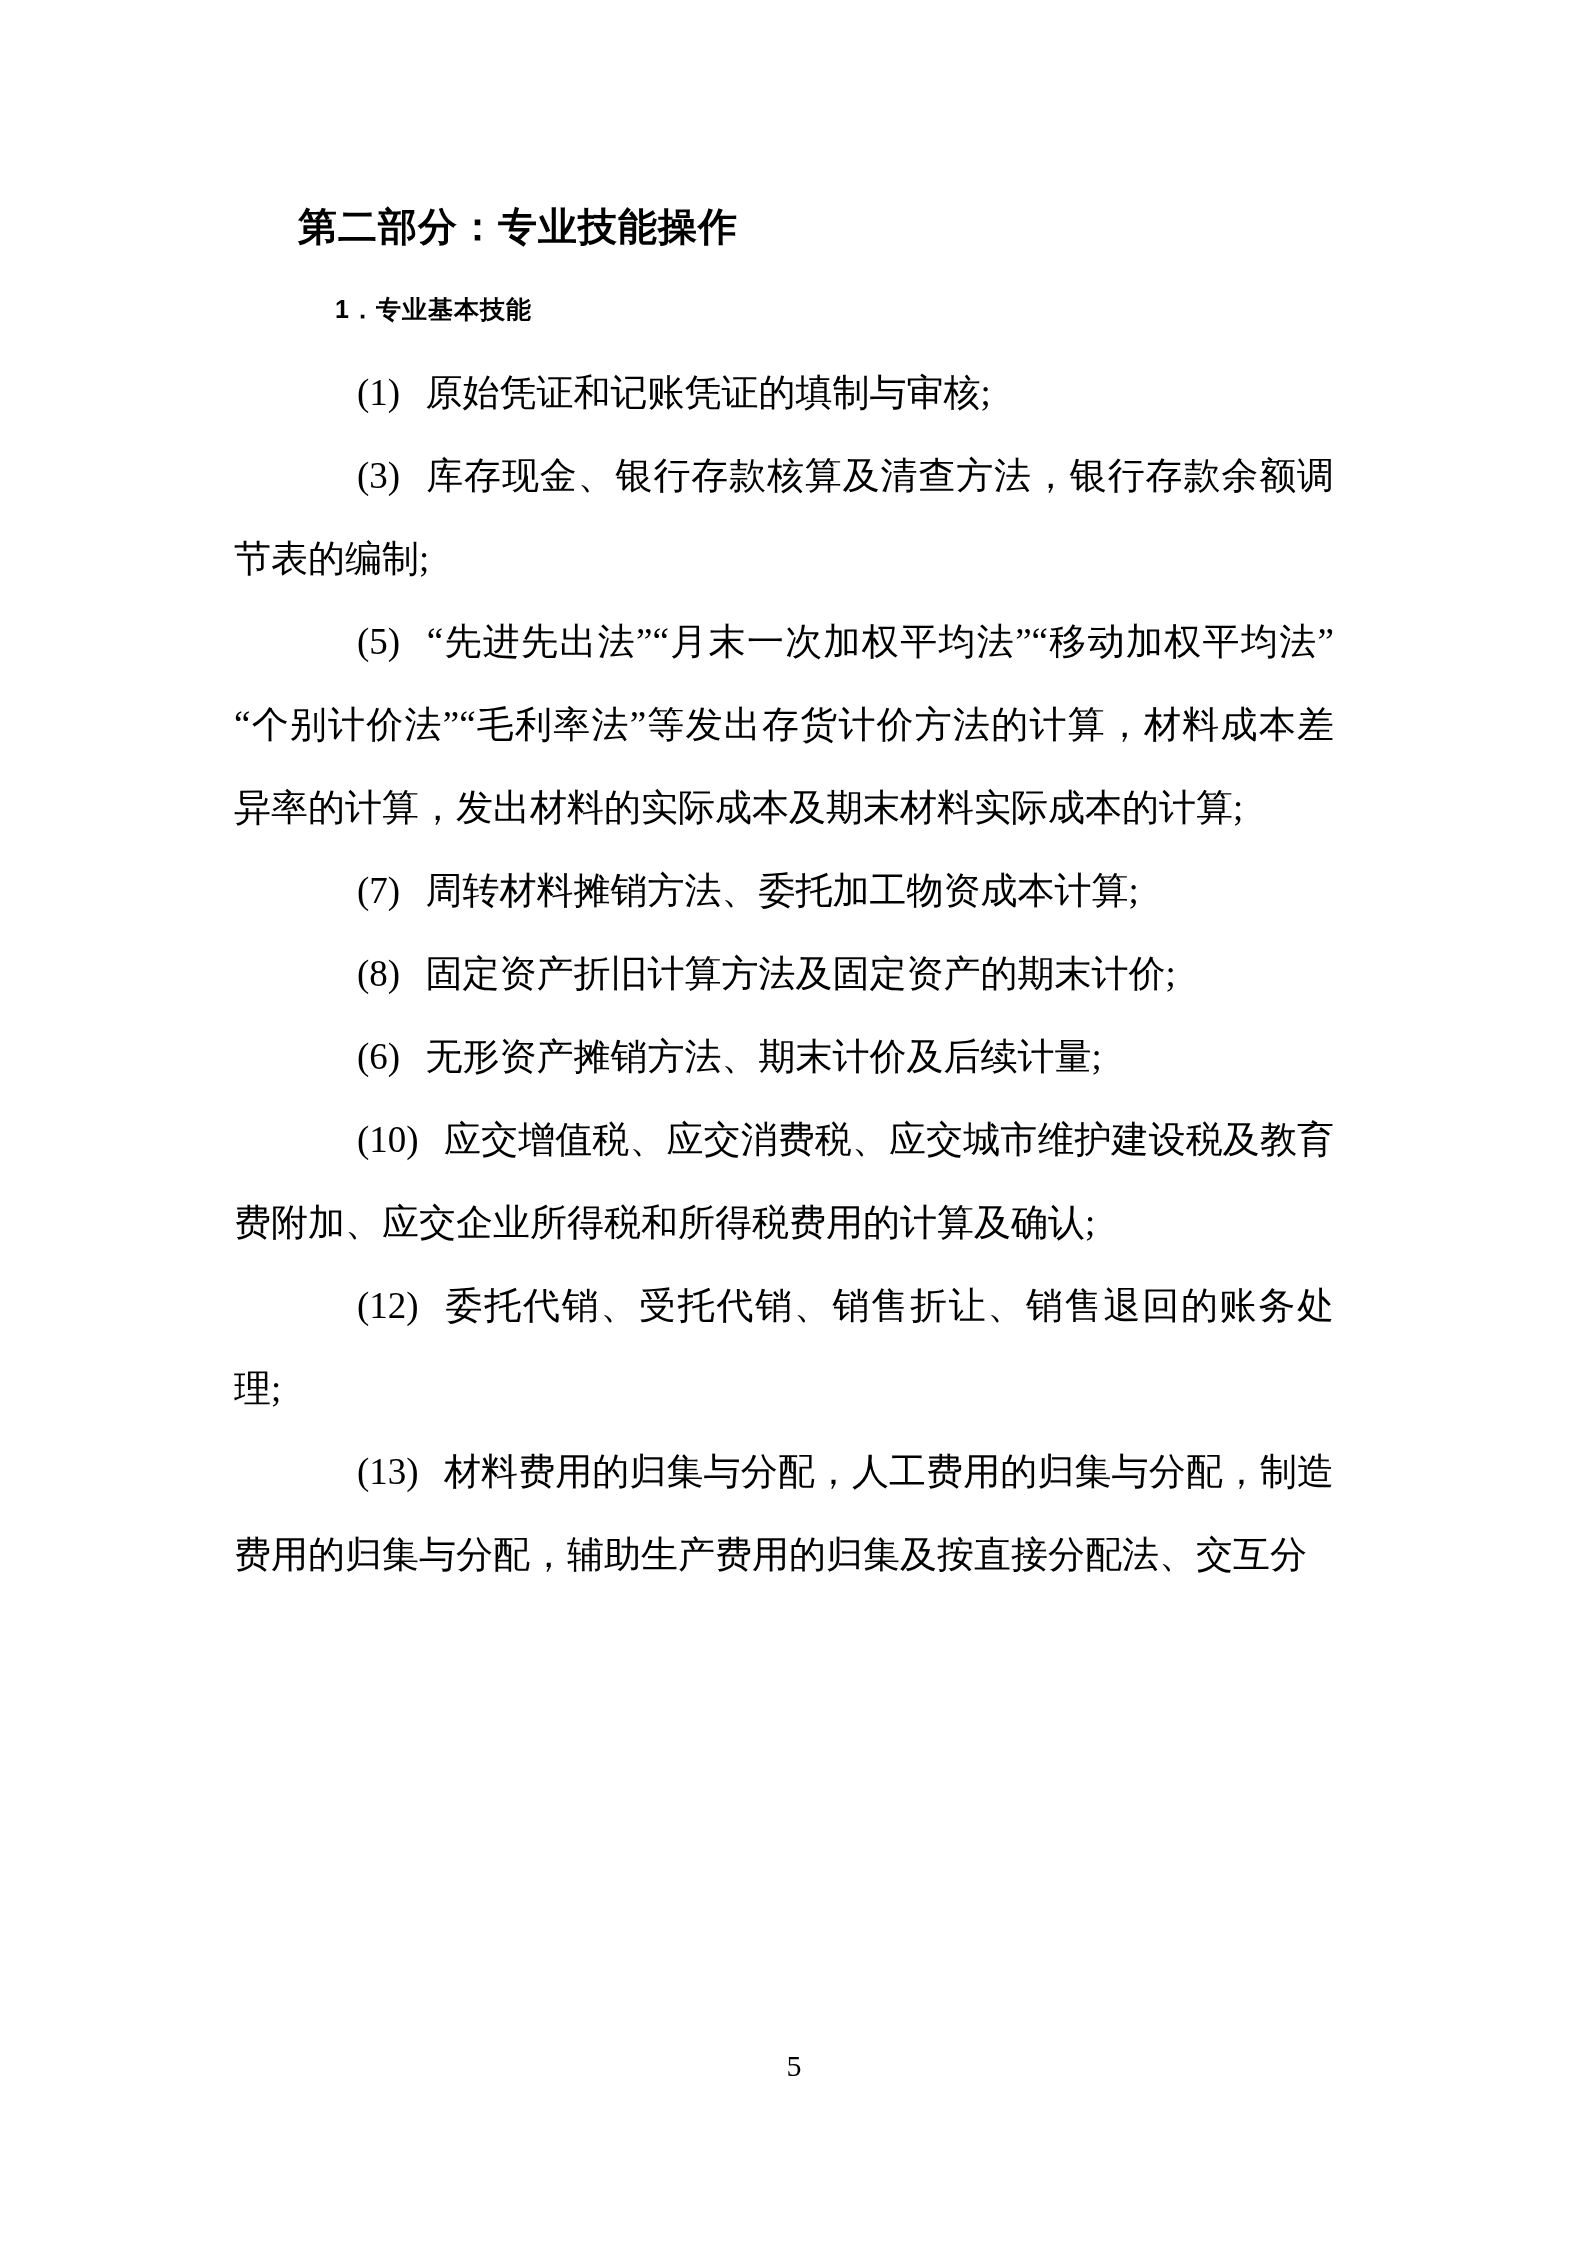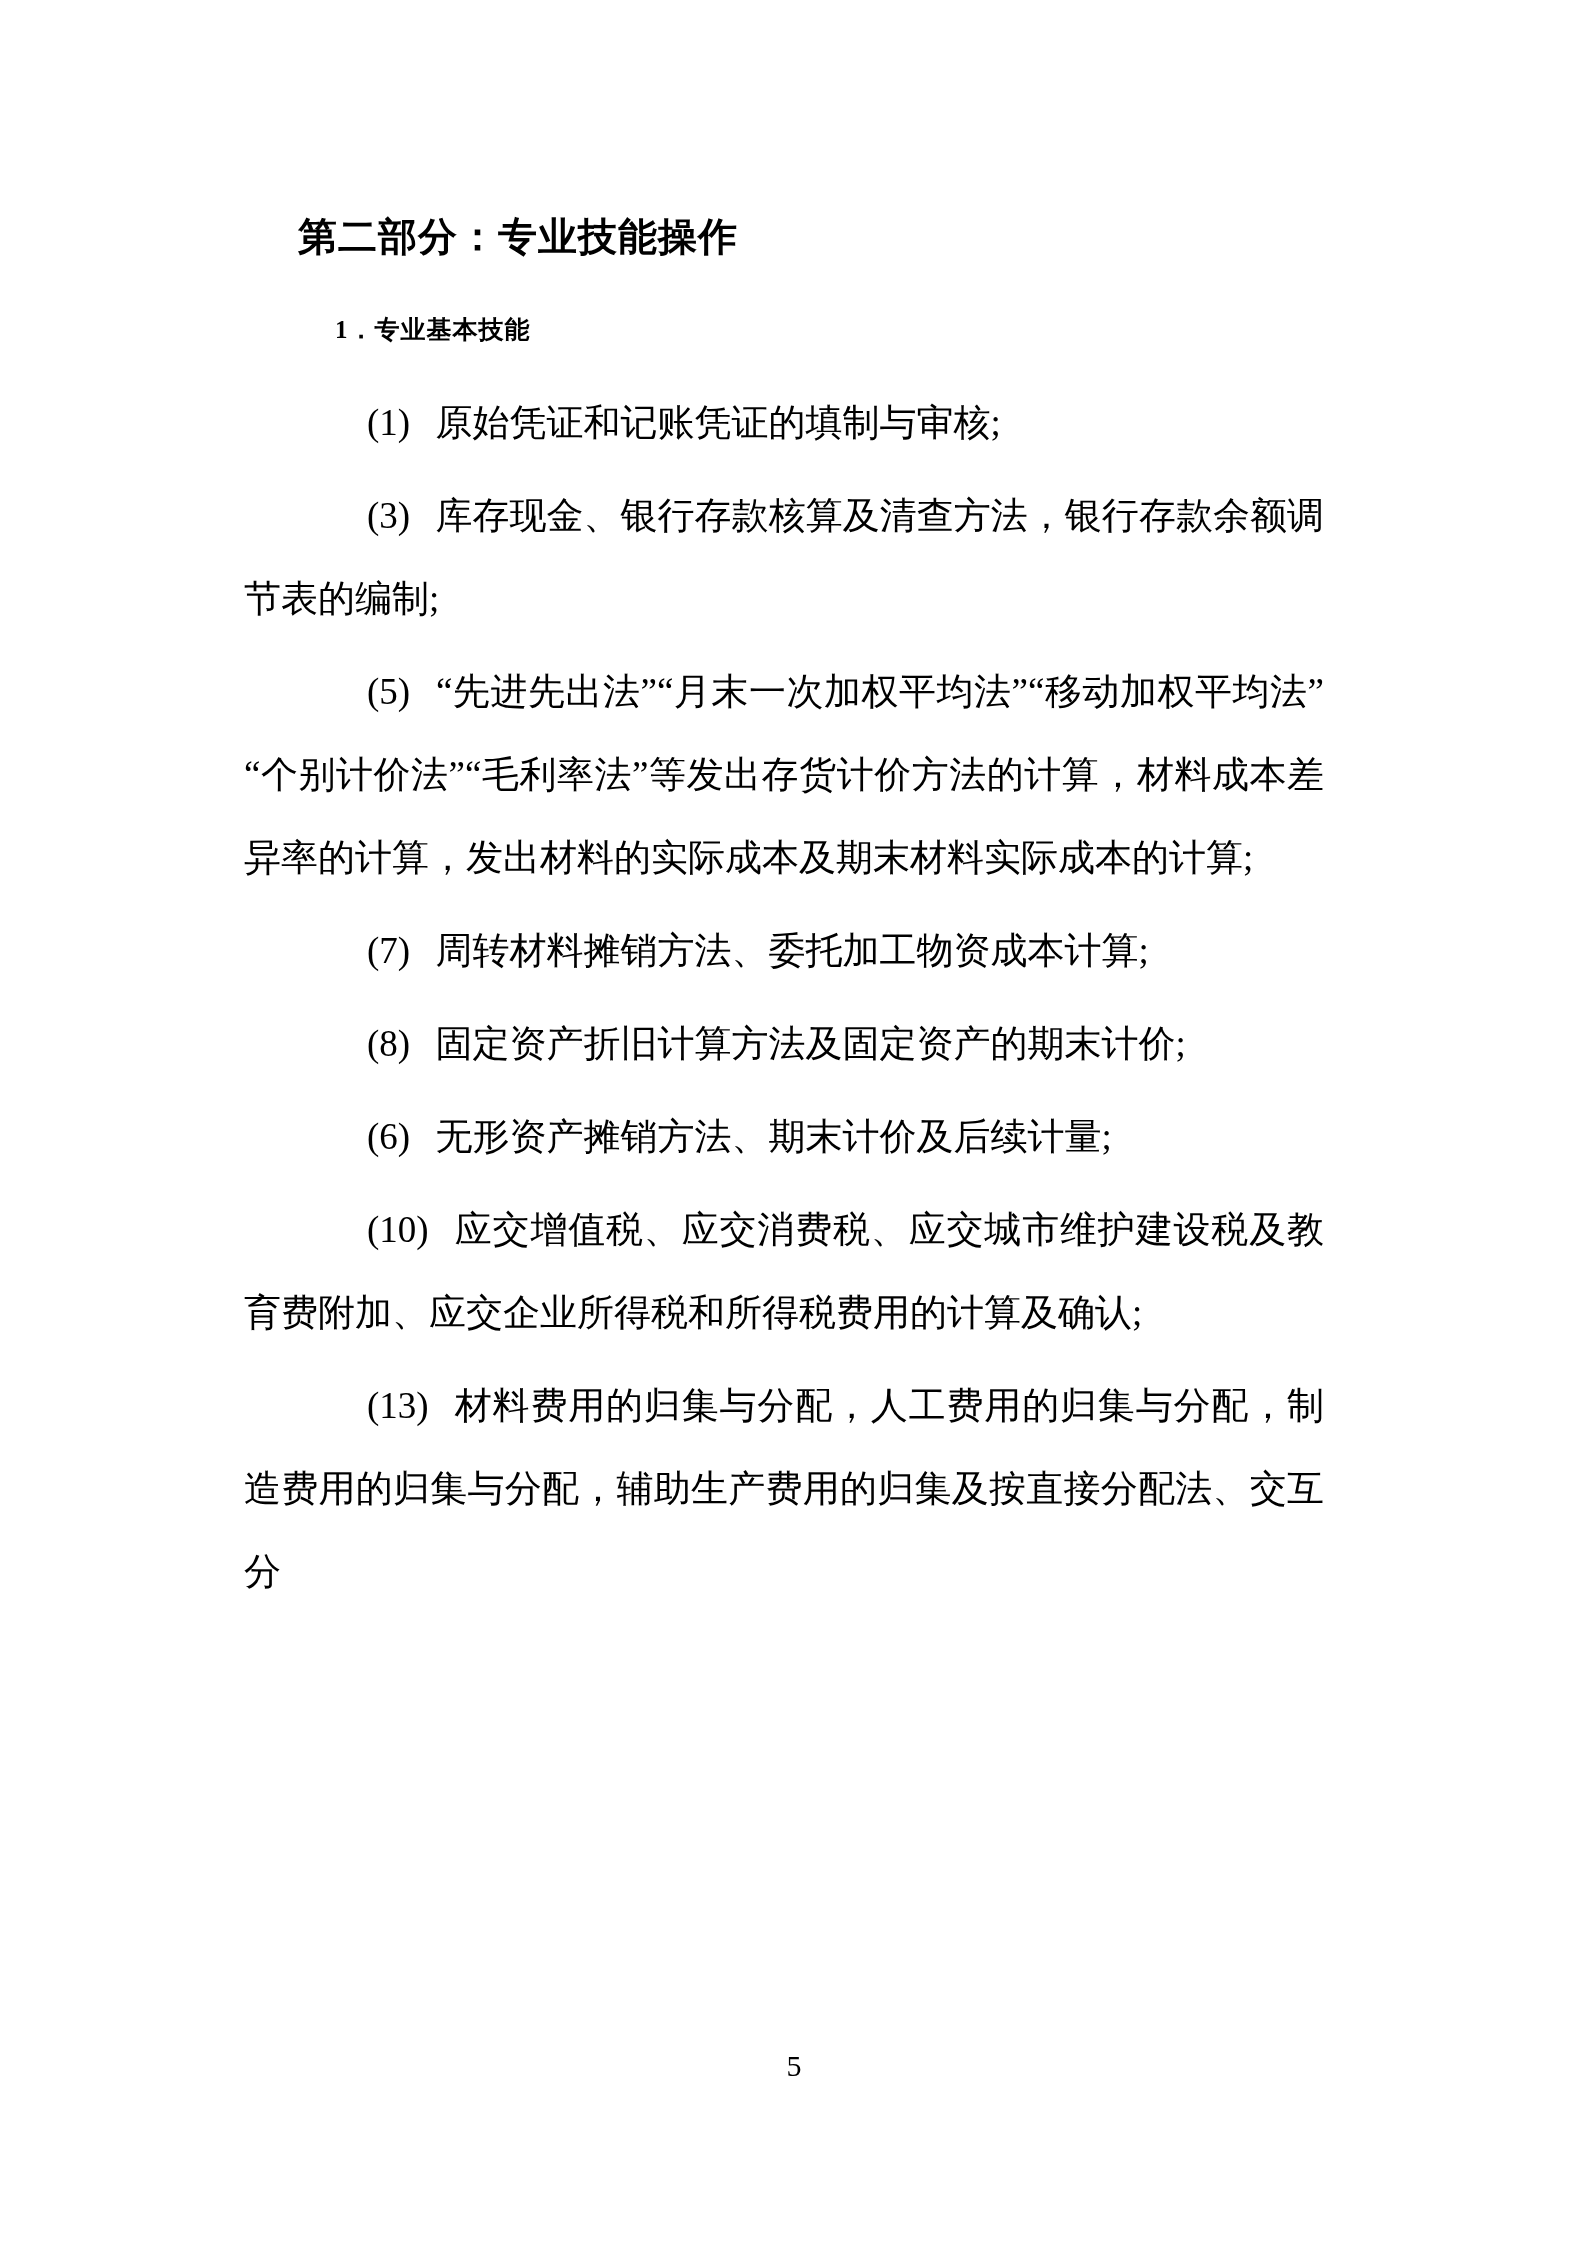--- a/index.html
+++ b/index.html
@@ -20,23 +20,22 @@
     position: absolute;
     left: 234px;
     top: 185px;
     width: 1100px;
     font-family: "Liberation Serif", "DejaVu Serif", serif;
     font-size: 37px;
     line-height: 83px;
     text-align: justify;
   }
   .content p {
-    margin: 10px;
+    margin: 0;
     padding: 0;
-    font-family: Liberation Serif, serif;
   }
   .section-title {
     font-family: "Liberation Sans", "DejaVu Sans", sans-serif;
     font-weight: bold;
     font-size: 39px;
     margin-left: 64px !important;
     text-align: left;
     letter-spacing: 1px;
   }
   .subsection-heading {
@@ -70,16 +69,17 @@
   <div class="content">
     <p class="section-title">第二部分：专业技能操作</p>
     <p class="subsection-heading">1．专业基本技能</p>
     <p class="item">(1) 原始凭证和记账凭证的填制与审核;</p>
     <p class="item">(3) 库存现金、银行存款核算及清查方法，银行存款余额调节表的编制;</p>
     <p class="item">(5) “先进先出法”“月末一次加权平均法”“移动加权平均法”“个别计价法”“毛利率法”等发出存货计价方法的计算，材料成本差异率的计算，发出材料的实际成本及期末材料实际成本的计算;</p>
     <p class="item">(7) 周转材料摊销方法、委托加工物资成本计算;</p>
     <p class="item">(8) 固定资产折旧计算方法及固定资产的期末计价;</p>
     <p class="item">(6) 无形资产摊销方法、期末计价及后续计量;</p>
     <p class="item">(10) 应交增值税、应交消费税、应交城市维护建设税及教育费附加、应交企业所得税和所得税费用的计算及确认;</p>
+    <p class="item">(12) 委托代销、受托代销、销售折让、销售退回的账务处理;</p>
     <p class="item">(13) 材料费用的归集与分配，人工费用的归集与分配，制造费用的归集与分配，辅助生产费用的归集及按直接分配法、交互分</p>
   </div>
   <div class="page-footer">5</div>
 </div>
 
 </body></html>

